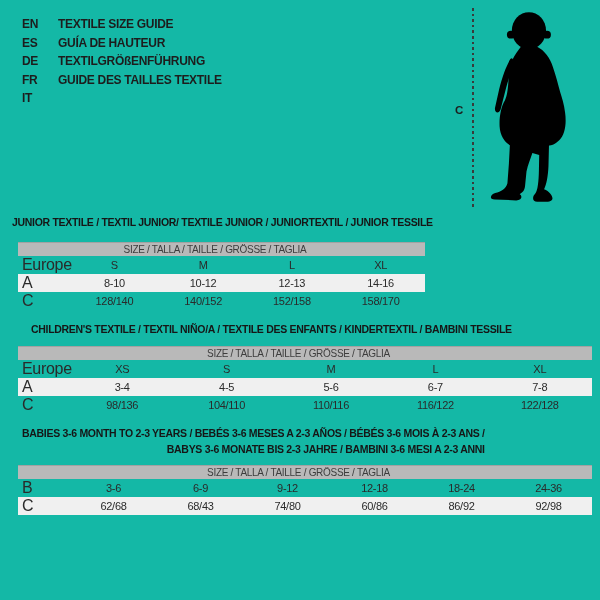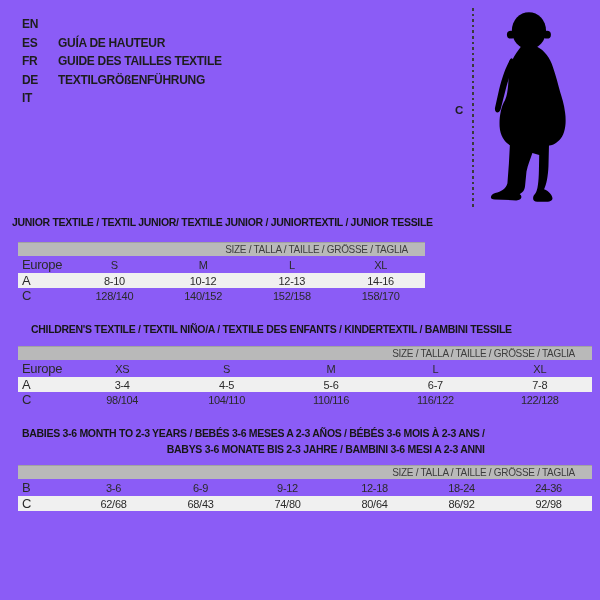--- a/index.html
+++ b/index.html
@@ -1,17 +1,17 @@
 <!DOCTYPE html>
 <html><head>
 <meta charset="utf-8">
 <style>
   html,body{margin:0;padding:0;background:#fff;}
   .page{
-    position:relative;width:600px;height:600px;background:#8b5cf6;overflow:hidden;
+    position:relative;width:600px;height:600px;background:#14b8a6;overflow:hidden;
     font-family:"Liberation Sans","DejaVu Sans",sans-serif;
     color:#1d1d1d;letter-spacing:-0.3px;
   }
   
   .lang-list{position:absolute;left:22px;top:15px;font-size:12px;font-weight:bold;line-height:18.5px;}
   .lang-row{display:flex;}
   .lang-code{width:36px;flex:0 0 36px;}
   
   .measure-line{position:absolute;left:472px;top:8px;width:2px;height:200px;
     background:repeating-linear-gradient(to bottom,#3a3a3a 0 2.6px,transparent 2.6px 5.6px);}
@@ -22,50 +22,51 @@
   .title-0{left:12px;top:214px;}
   .title-1{left:31px;top:321px;}
   .title-2{left:22px;top:425px;text-align:right;}
   
   .size-table{position:absolute;border-collapse:collapse;table-layout:fixed;}
   .table-0{left:18px;top:242px;width:407px;}
   .table-1{left:18px;top:346px;width:574px;}
   .table-2{left:18px;top:465px;width:574px;}
   .size-table thead th{
     background:#b9b9b9;border-top:1px solid #a2a2a2;height:13px;line-height:13px;
-    text-align:right;padding:0 17px 0 4px;font-weight:normal;font-size:10px;color:#3d3d3d;white-space:nowrap;overflow:hidden;}
+    text-align:center;padding:0 17px 0 4px;font-weight:normal;font-size:10px;color:#3d3d3d;white-space:nowrap;overflow:hidden;}
   .size-table tbody tr{height:15px;}
   .size-table tbody tr:first-child{height:17px;}
   .size-table tbody tr:nth-child(even){background:#f0f0f0;}
-  .size-table tbody th{text-align:left;padding:0 0 0 4px;font-weight:normal;font-size:13px;color:#2a2a2a;}
+  .size-table tbody th{text-align:left;padding:0 0 0 4px;font-weight:normal;font-size:16px;color:#2a2a2a;}
   .size-table tbody td{text-align:center;padding:0;font-size:11px;color:#2a2a2a;}
   
   .footnotes{position:absolute;left:22px;top:531px;font-size:11px;font-weight:bold;line-height:20px;color:#161616;}
   .footnote{white-space:nowrap;}
 </style>
 </head>
 <body>
 
 <div class="page">
 
   <div class="lang-list" id="lang-list">
       <div class="lang-row">
         <span class="lang-code">EN</span>
+        <span>TEXTILE SIZE GUIDE</span>
       </div>
       <div class="lang-row">
         <span class="lang-code">ES</span>
         <span>GUÍA DE HAUTEUR</span>
       </div>
       <div class="lang-row">
+        <span class="lang-code">DE</span>
+        <span>TEXTILGRÖßENFÜHRUNG</span>
+      </div>
+      <div class="lang-row">
         <span class="lang-code">FR</span>
         <span>GUIDE DES TAILLES TEXTILE</span>
-      </div>
-      <div class="lang-row">
-        <span class="lang-code">DE</span>
-        <span>TEXTILGRÖßENFÜHRUNG</span>
       </div>
       <div class="lang-row">
         <span class="lang-code">IT</span>
       </div>
     </div>
 
   <div class="measure-line"></div>
   <div class="measure-label">C</div>
 
   <svg class="baby-svg" width="88" height="198" viewBox="0 0 90 200" aria-hidden="true">
@@ -180,21 +181,21 @@
           <tr>
             <th>A</th>
             <td>3-4</td>
             <td>4-5</td>
             <td>5-6</td>
             <td>6-7</td>
             <td>7-8</td>
           </tr>
           <tr>
             <th>C</th>
-            <td>98/104</td>
+            <td>98/136</td>
             <td>104/110</td>
             <td>110/116</td>
             <td>116/122</td>
             <td>122/128</td>
           </tr>
         </tbody>
       </table>
       <div class="section-title title-2">
         <div>BABIES 3-6 MONTH TO 2-3 YEARS / BEBÉS 3-6 MESES A 2-3 AÑOS / BÉBÉS 3-6 MOIS À 2-3 ANS /</div>
         <div>BABYS 3-6 MONATE BIS 2-3 JAHRE / BAMBINI 3-6 MESI A 2-3 ANNI</div>
@@ -222,21 +223,21 @@
             <td>9-12</td>
             <td>12-18</td>
             <td>18-24</td>
             <td>24-36</td>
           </tr>
           <tr>
             <th>C</th>
             <td>62/68</td>
             <td>68/43</td>
             <td>74/80</td>
-            <td>80/64</td>
+            <td>60/86</td>
             <td>86/92</td>
             <td>92/98</td>
           </tr>
         </tbody>
       </table>
     </div>
 
 
 </div>
 

